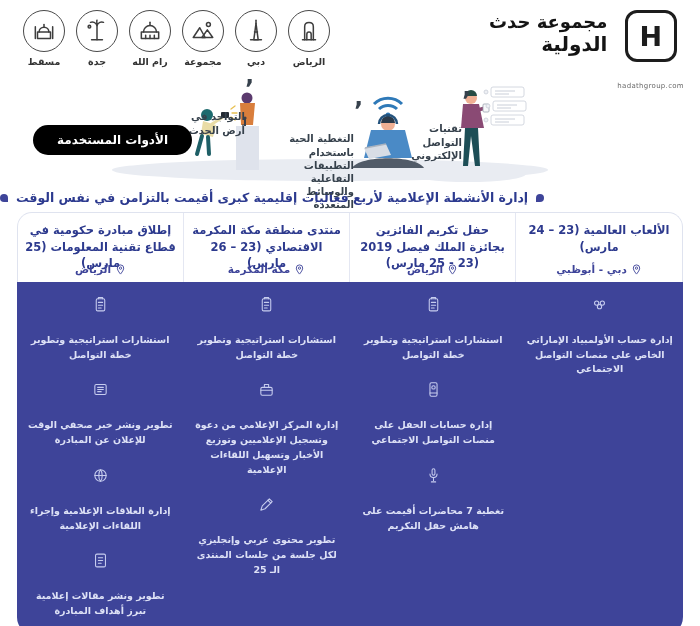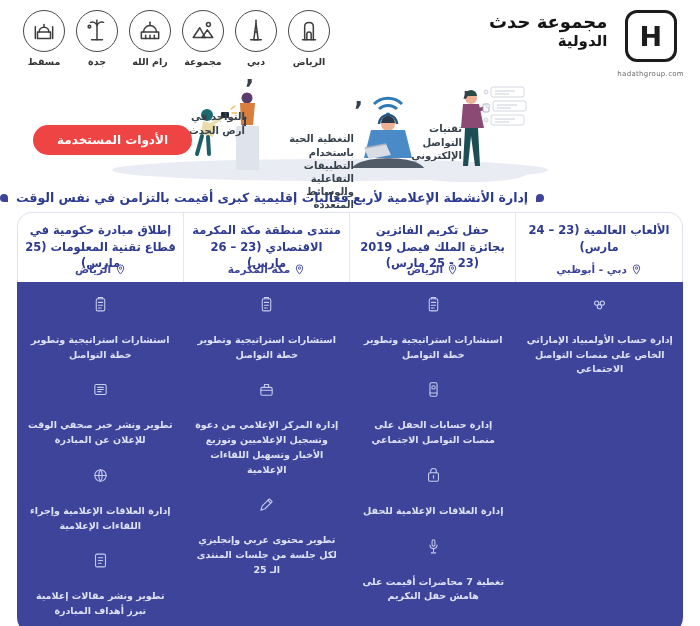--- a/index.html
+++ b/index.html
@@ -8,43 +8,43 @@
   .page{position:relative;width:700px;height:626px;direction:rtl;}
 
   
   .topbar{display:flex;justify-content:space-between;align-items:flex-start;
           padding:10px 16px 0 16px;height:72px;}
   .brand{display:flex;gap:10px;align-items:flex-start;}
   .brand-mark-wrap{display:flex;flex-direction:column;align-items:center;}
   .h-mark{width:46px;height:46px;border:3px solid #1d1d1d;border-radius:12px;
           display:flex;align-items:center;justify-content:center;
           font-size:27px;font-weight:bold;color:#1d1d1d;}
-  .brand-site{font-size:7px;color:#6b6b6b;margin-top:8px;letter-spacing:.3px;}
+  .brand-site{font-size:7px;color:#6b6b6b;margin-top:20px;letter-spacing:.3px;}
   .brand-name{font-weight:bold;color:#141414;text-align:right;line-height:1.15;margin-top:2px;}
   .brand-name .l1{font-size:18px;}
-  .brand-name .l2{font-size:15px;}
+  .brand-name .l2{font-size:20px;}
 
   .cities{display:flex;gap:9px;margin-left:6px;}
   .city{display:flex;flex-direction:column;align-items:center;width:44px;justify-content:flex-end;}
   .city-circle{width:40px;height:40px;border:1.5px solid #4a4a4a;border-radius:50%;
                display:flex;align-items:center;justify-content:center;}
   .city-circle svg{width:26px;height:26px;stroke:#3e3e3e;fill:none;stroke-width:1.4;
                    stroke-linecap:round;stroke-linejoin:round;}
   .city-label{font-size:9.5px;font-weight:bold;color:#333;margin-top:4px;white-space:nowrap;}
 
   
   .hero{position:relative;height:104px;}
   .hero-art{position:absolute;inset:0;width:700px;height:104px;}
   .hero-label{position:absolute;font-size:10px;font-weight:bold;color:#36414c;
               line-height:1.32;text-align:right;white-space:pre-line;}
   .hero-label .quote{position:absolute;right:-9px;top:-7px;font-size:24px;color:#36414c;line-height:1;}
   .lbl-onsite{top:2px;right:455px;width:64px;}
   .lbl-live{top:24px;right:346px;width:72px;}
   .lbl-tech{top:14px;right:238px;width:60px;}
-  .tools-pill{position:absolute;top:43px;left:33px;background:#ef4444;color:#fff;
+  .tools-pill{position:absolute;top:43px;left:33px;background:#000000;color:#fff;
               font-size:12px;font-weight:bold;padding:8px 24px;border-radius:16px;}
 
   
   .sec-title{display:flex;align-items:center;justify-content:flex-end;gap:8px;
              font-size:12.5px;font-weight:bold;color:#2c3a8f;margin-top:4px;}
   .dot{width:8px;height:8px;border-radius:50% 50% 50% 0;background:#3e4499;display:inline-block;}
   .dot.flip{border-radius:50% 50% 0 50%;}
 
   
   .panel{position:relative;margin:7px 17px 0 17px;}
@@ -317,30 +317,20 @@
                 <rect x="7" y="2.5" width="10" height="19" rx="2"></rect>
                 <path d="M7 17h10"></path>
                 <circle cx="12" cy="9" r="2.4"></circle>
               </svg>
           </span>
           <span class="item-text">إدارة حسابات الحفل على منصات التواصل الاجتماعي</span>
         </div>
         <div class="item">
           <span class="mini-icon">
             <svg viewBox="0 0 24 24">
-                <path d="M8 8V6a4 4 0 0 1 8 0v2"></path>
-                <rect x="5" y="8" width="14" height="12" rx="2"></rect>
-                <path d="M12 12v4"></path>
-              </svg>
-          </span>
-          <span class="item-text">إدارة العلاقات الإعلامية للحفل</span>
-        </div>
-        <div class="item">
-          <span class="mini-icon">
-            <svg viewBox="0 0 24 24">
                 <rect x="10" y="2.5" width="4" height="9" rx="2"></rect>
                 <path d="M7 10a5 5 0 0 0 10 0M12 15v4M9 21h6"></path>
               </svg>
           </span>
           <span class="item-text">تغطية 7 محاضرات أقيمت على هامش حفل التكريم</span>
         </div>
       </div>
 
       <div class="body-cell">
         <div class="item">

